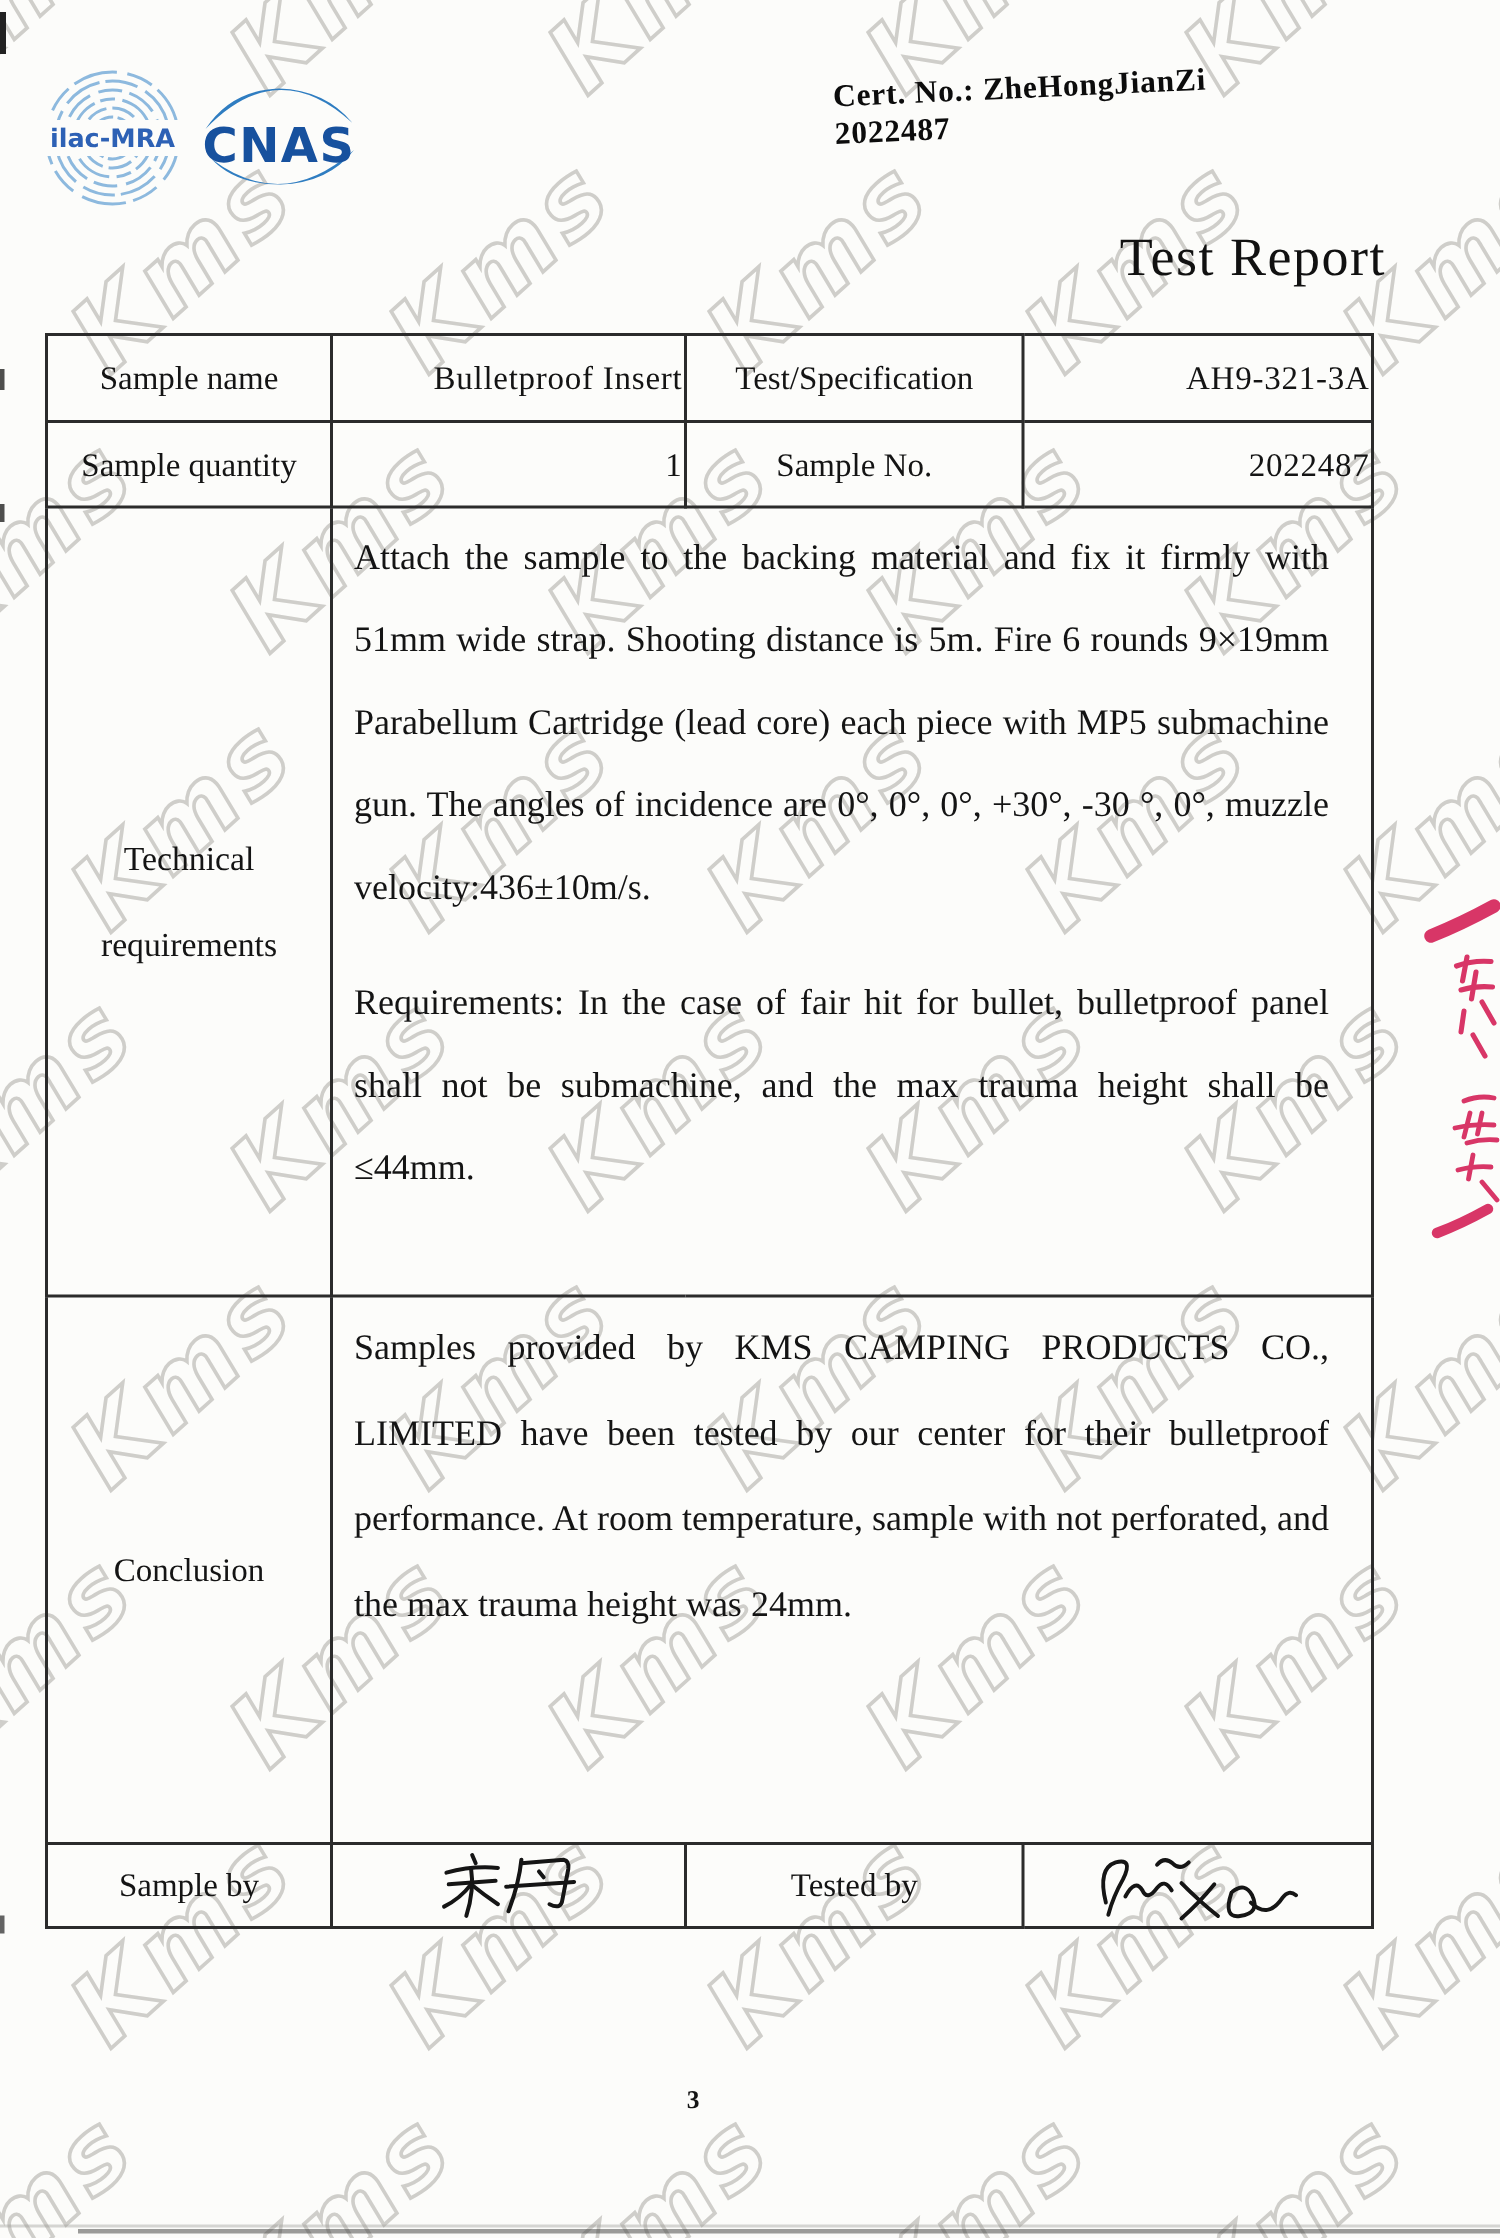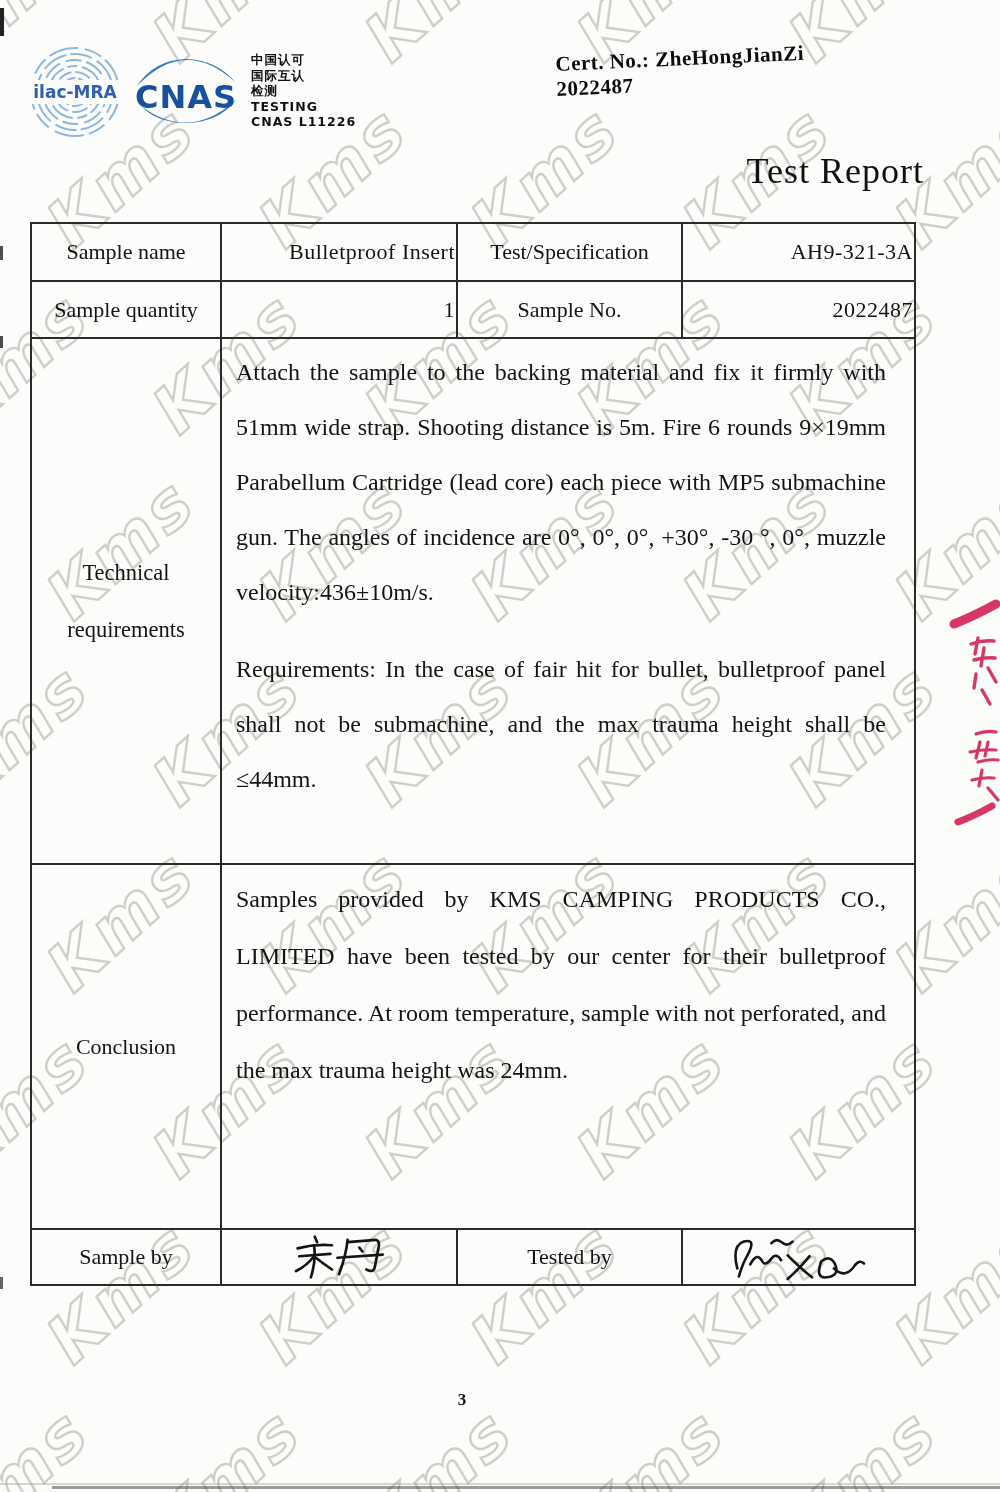--- a/index.html
+++ b/index.html
@@ -113,27 +113,20 @@
         <circle cx="50" cy="48" r="8"></circle>
       </g>
       <rect x="2" y="36" width="96" height="24" fill="#fcfcfa"></rect>
       <text x="50" y="54" text-anchor="middle" font-family="DejaVu Sans, sans-serif" font-weight="700" font-size="17" fill="#2d61b5">ilac-MRA</text>
     </svg>
     <svg width="114" height="96" viewBox="0 0 114 96" style="margin-left:4px">
       <path d="M8 42 Q56 -8 106 38 Q88 16 57 15 Q25 16 8 42 Z" fill="#2f7dc1"></path>
       <path d="M12 62 Q60 98 107 56 Q90 78 58 79 Q28 79 12 62 Z" fill="#2f7dc1"></path>
       <text x="57" y="64" text-anchor="middle" font-family="DejaVu Sans, sans-serif" font-weight="700" font-size="32" letter-spacing="1" fill="#17519e">CNAS</text>
     </svg>
-    <div class="cn-block">
-      <div>中国认可</div>
-      <div>国际互认</div>
-      <div>检测</div>
-      <div>TESTING</div>
-      <div>CNAS L11226</div>
-    </div>
   </div>
 
   <div class="cert-no">Cert. No.: ZheHongJianZi 2022487</div>
 
   <h1 class="doc-title">Test Report</h1>
 
   <table class="report">
     <colgroup>
         <col style="width:190px">
         <col style="width:236px">

